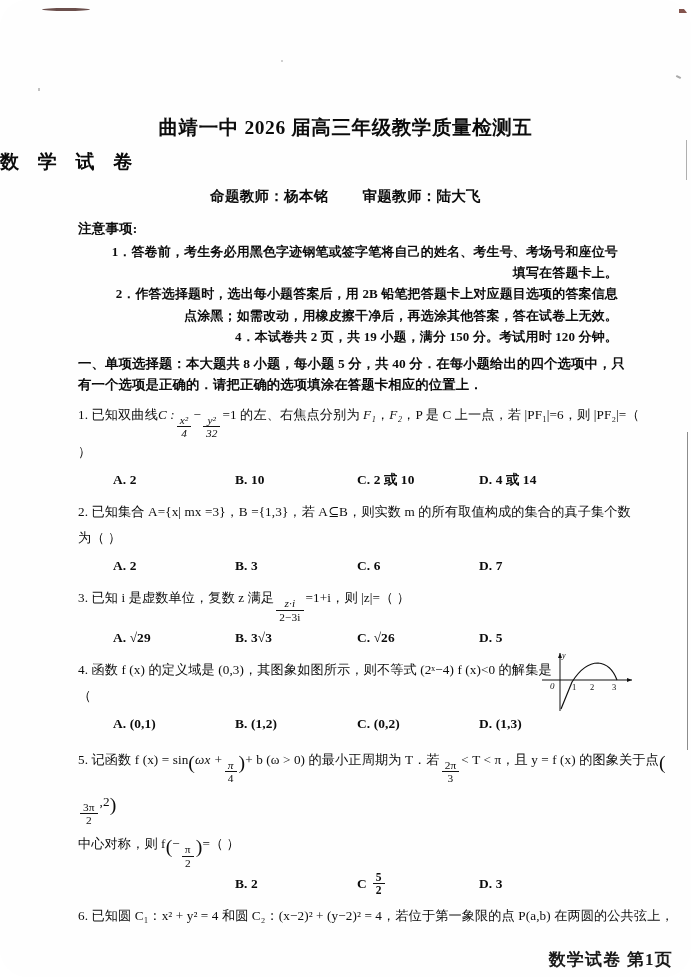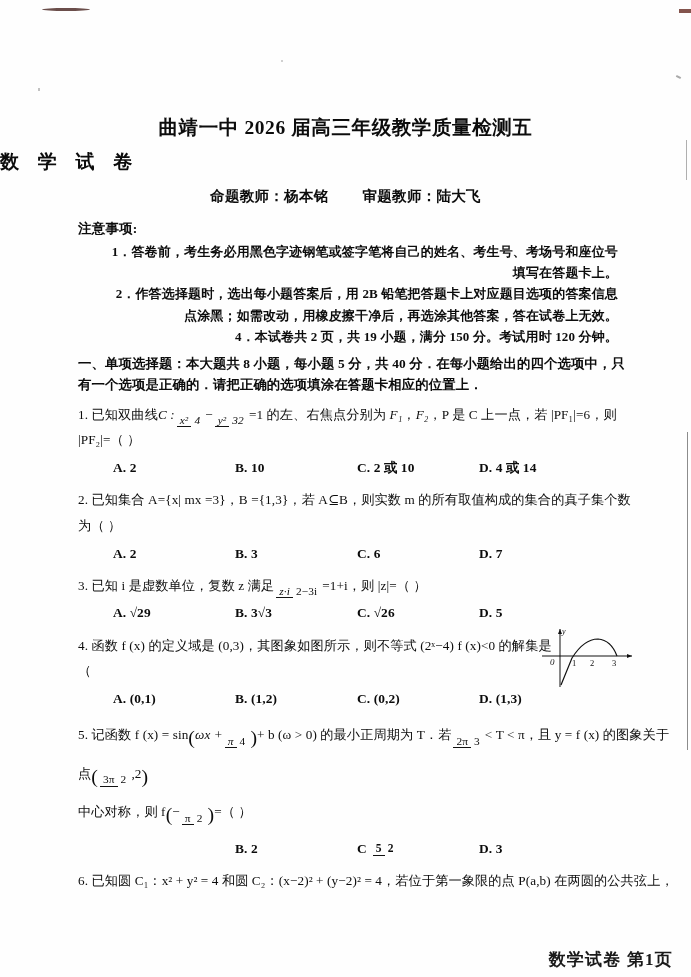--- a/index.html
+++ b/index.html
@@ -8,20 +8,21 @@
     background: #ffffff;
   }
   .page {
     position: relative;
     width: 691px;
     height: 977px;
     background: #fefefe;
     overflow: hidden;
     font-family: "Liberation Serif", "DejaVu Serif", serif;
     color: #0c0c0c;
+    border-radius: 27px;
   }
   
   .artifact {
     position: absolute;
     background: #3a1410;
     opacity: .75;
   }
   .art-top-left {
     left: 42px; top: 8px; width: 48px; height: 3px;
     border-radius: 50%;
@@ -129,20 +130,21 @@
   .opts > span {
     width: 122px;
     display: inline-flex;
     align-items: center;
     gap: 4px;
   }
 
   
   .frac {
     display: inline-flex;
+    flex-direction: column;
     vertical-align: -0.48em;
     text-align: center;
     margin: 0 2px;
     line-height: 1.08;
     font-size: .86em;
   }
   .frac .num { border-bottom: 1px solid #111; padding: 0 3px; }
   .frac .den { padding: 0 3px; }
   .it { font-style: italic; }
   .bigparen { font-size: 1.5em; vertical-align: -0.25em; font-weight: 400;}

